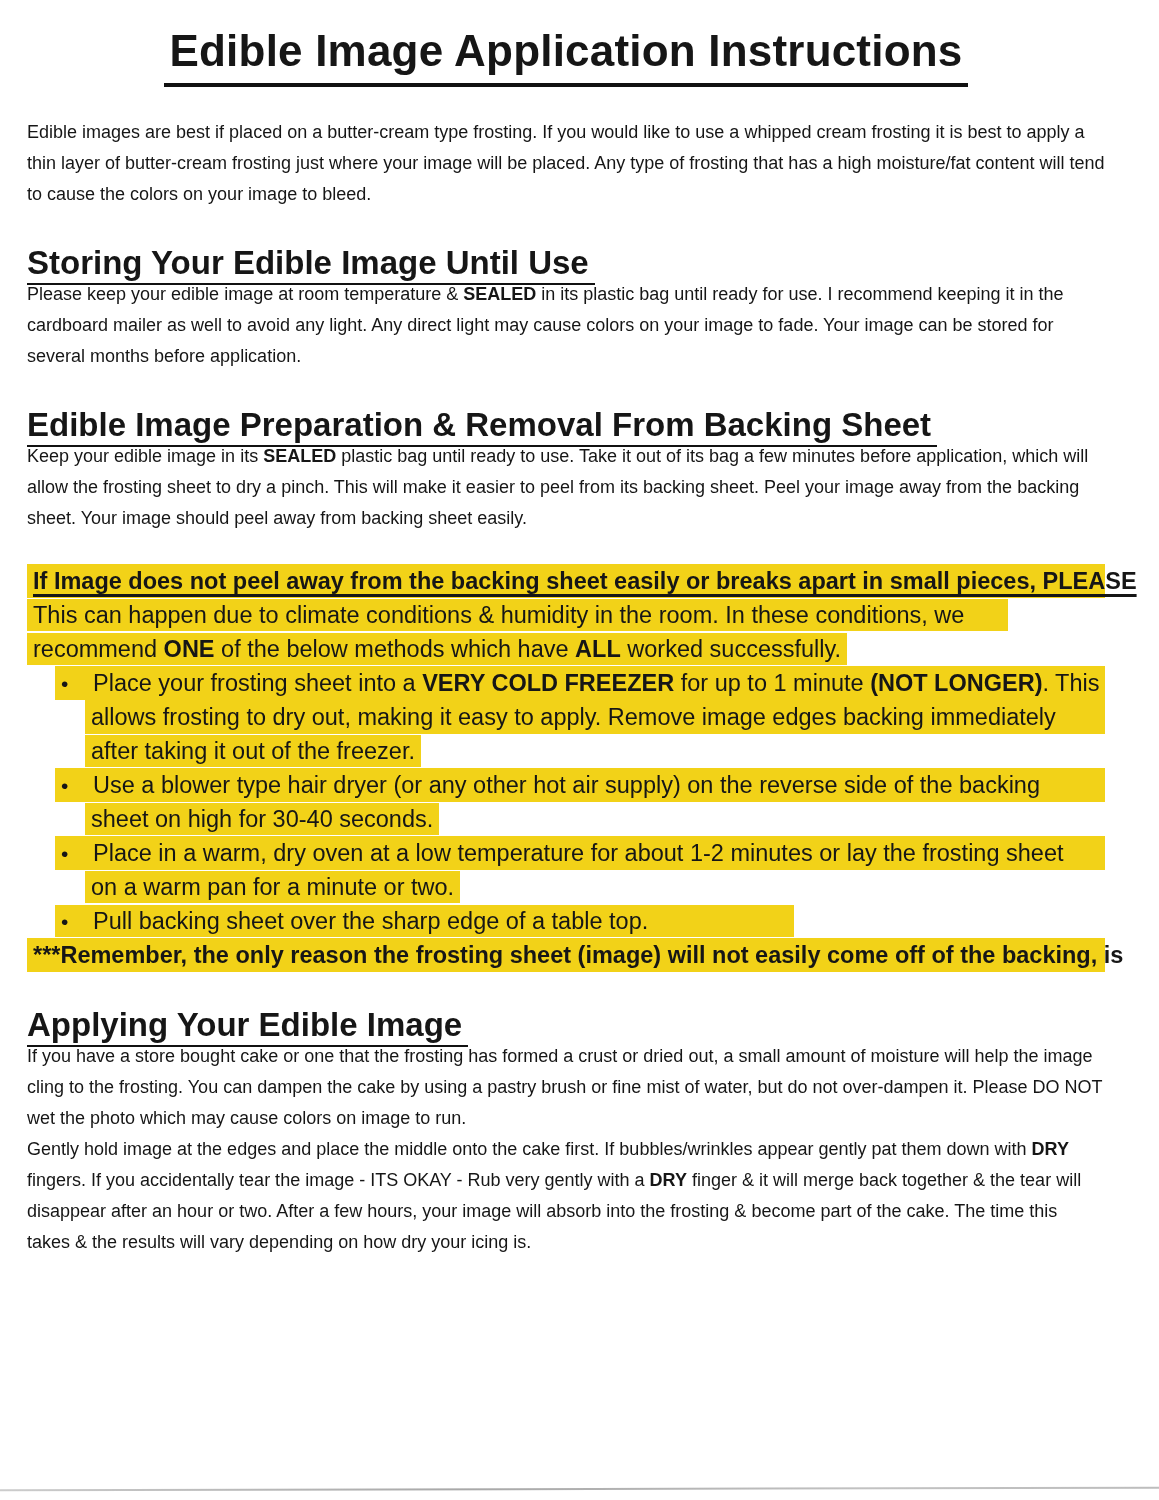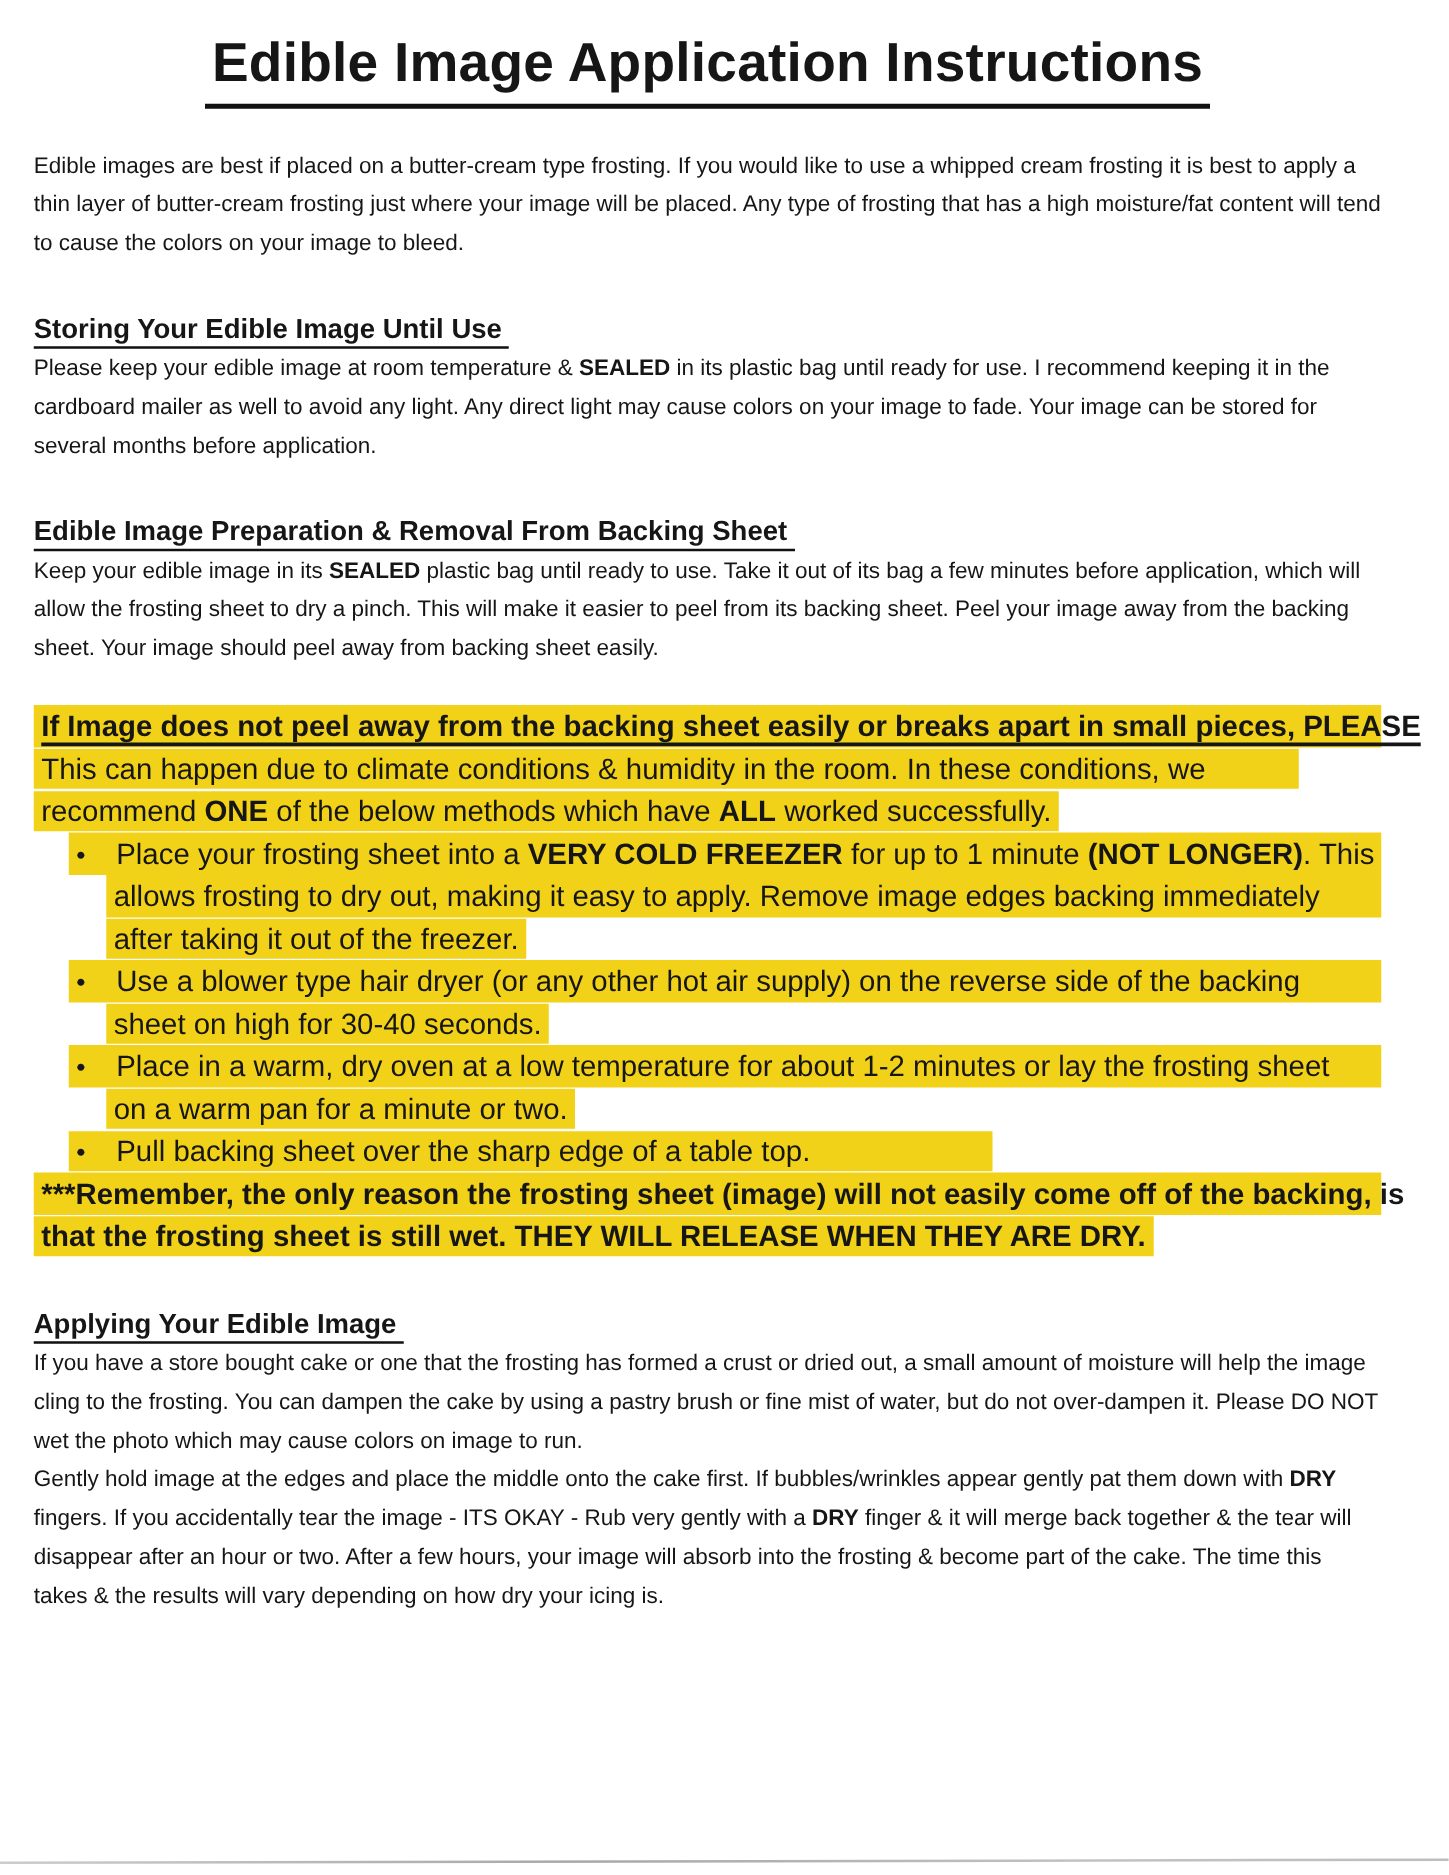--- a/index.html
+++ b/index.html
@@ -8,34 +8,34 @@
     font-family:"Liberation Sans",sans-serif;color:#161616;
     -webkit-font-smoothing:antialiased;
   }
   .page{padding:26px 54px 0 27px;}
   .title-wrap{text-align:center;margin:0 0 30px 0;}
   .title{
     display:inline-block;font-size:44px;font-weight:bold;margin:0;
     border-bottom:4px solid #111;padding:0 6px 7px 6px;letter-spacing:.2px;
   }
   .para{font-size:18px;line-height:31px;margin:0;}
-  .heading{font-size:22px;font-weight:bold;margin:37px 0 1px 0;line-height:31px;}
+  .heading{font-size:33px;font-weight:bold;margin:37px 0 1px 0;line-height:31px;}
   .hul{border-bottom:2.5px solid #111;padding-bottom:2px;padding-right:6px;}
   .b{font-weight:bold;}
 
   
   .hl-block{margin-top:30px;font-size:23.5px;line-height:34px;}
   .hl-line{height:34px;white-space:nowrap;border-radius:16px;}
   .hl{background:#f2d218;padding:3px 6px;}
   .hl.full{display:block;padding:0 6px;height:34px;}
   .ul{text-decoration:underline;text-decoration-thickness:2.5px;text-underline-offset:5px;}
   .ind-b{margin-left:28px;}
   .ind-c{margin-left:58px;}
   .dot{display:inline-block;width:32px;font-size:21px;}
-  .ext50{padding-right:75px;}
+  .ext50{padding-right:44px;}
   .ext140{padding-right:146px;}
 
   .scan-line{
     position:absolute;left:0;top:1488px;width:100%;height:2px;
     background:linear-gradient(to right,#cccccc,#a8a8a8 40%,#c2c2c2 75%,#bdbdbd);
     transform:rotate(-0.12deg);
   }
 </style>
 </head>
 <body>
@@ -77,21 +77,20 @@
     <div class="hl-line ind-b">
         <span class="hl full"><span class="dot">•</span><span>Place in a warm, dry oven at a low temperature for about 1-2 minutes or lay the frosting sheet</span></span>
       </div>
     <div class="hl-line ind-c"><span class="hl">on a warm pan for a minute or two.</span></div>
 
     <div class="hl-line ind-b"><span class="hl ext140"><span class="dot">•</span><span>Pull backing sheet over the sharp edge of a table top.</span></span></div>
 
     <div class="hl-line">
         <span class="hl full b">***Remember, the only reason the frosting sheet (image) will not easily come off of the backing, is</span>
       </div>
-    <div class="hl-line"><span class="hl b">that the frosting sheet is still wet. THEY WILL RELEASE WHEN THEY ARE DRY.</span></div>
   </div>
 
   <h2 class="heading" style=""><span class="hul">Applying Your Edible Image</span></h2>
   <p class="para">If you have a store bought cake or one that the frosting has formed a crust or dried out, a small amount of moisture will help the image cling to the frosting. You can dampen the cake by using a pastry brush or fine mist of water, but do not over-dampen it. Please DO NOT wet the photo which may cause colors on image to run.</p>
   <p class="para"><span>Gently hold image at the edges and place the middle onto the cake first. If bubbles/wrinkles appear gently pat them down with </span><span class="b">DRY</span><span> fingers. If you accidentally tear the image - ITS OKAY - Rub very gently with a </span><span class="b">DRY</span><span> finger &amp; it will merge back together &amp; the tear will disappear after an hour or two. After a few hours, your image will absorb into the frosting &amp; become part of the cake. The time this takes &amp; the results will vary depending on how dry your icing is.</span></p>
 
 </div>
 
 <div class="scan-line"></div>
 

